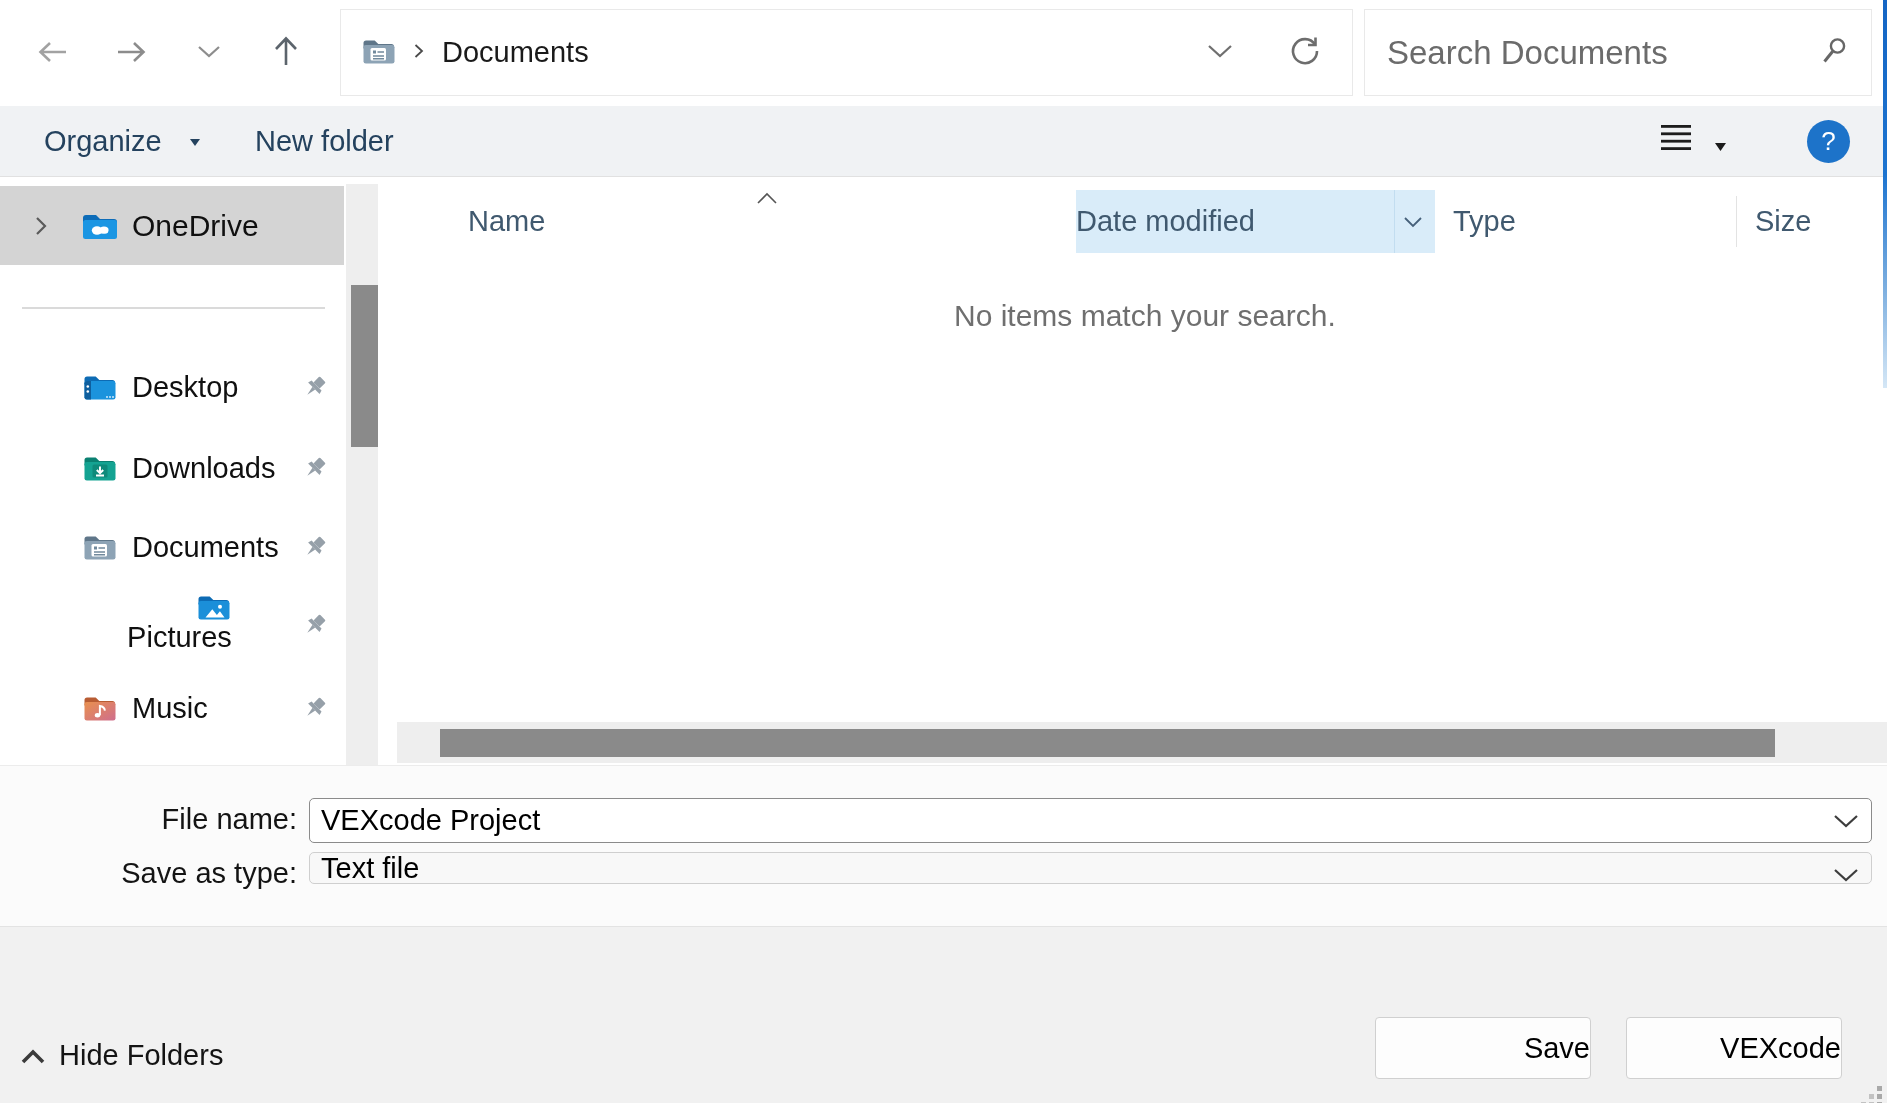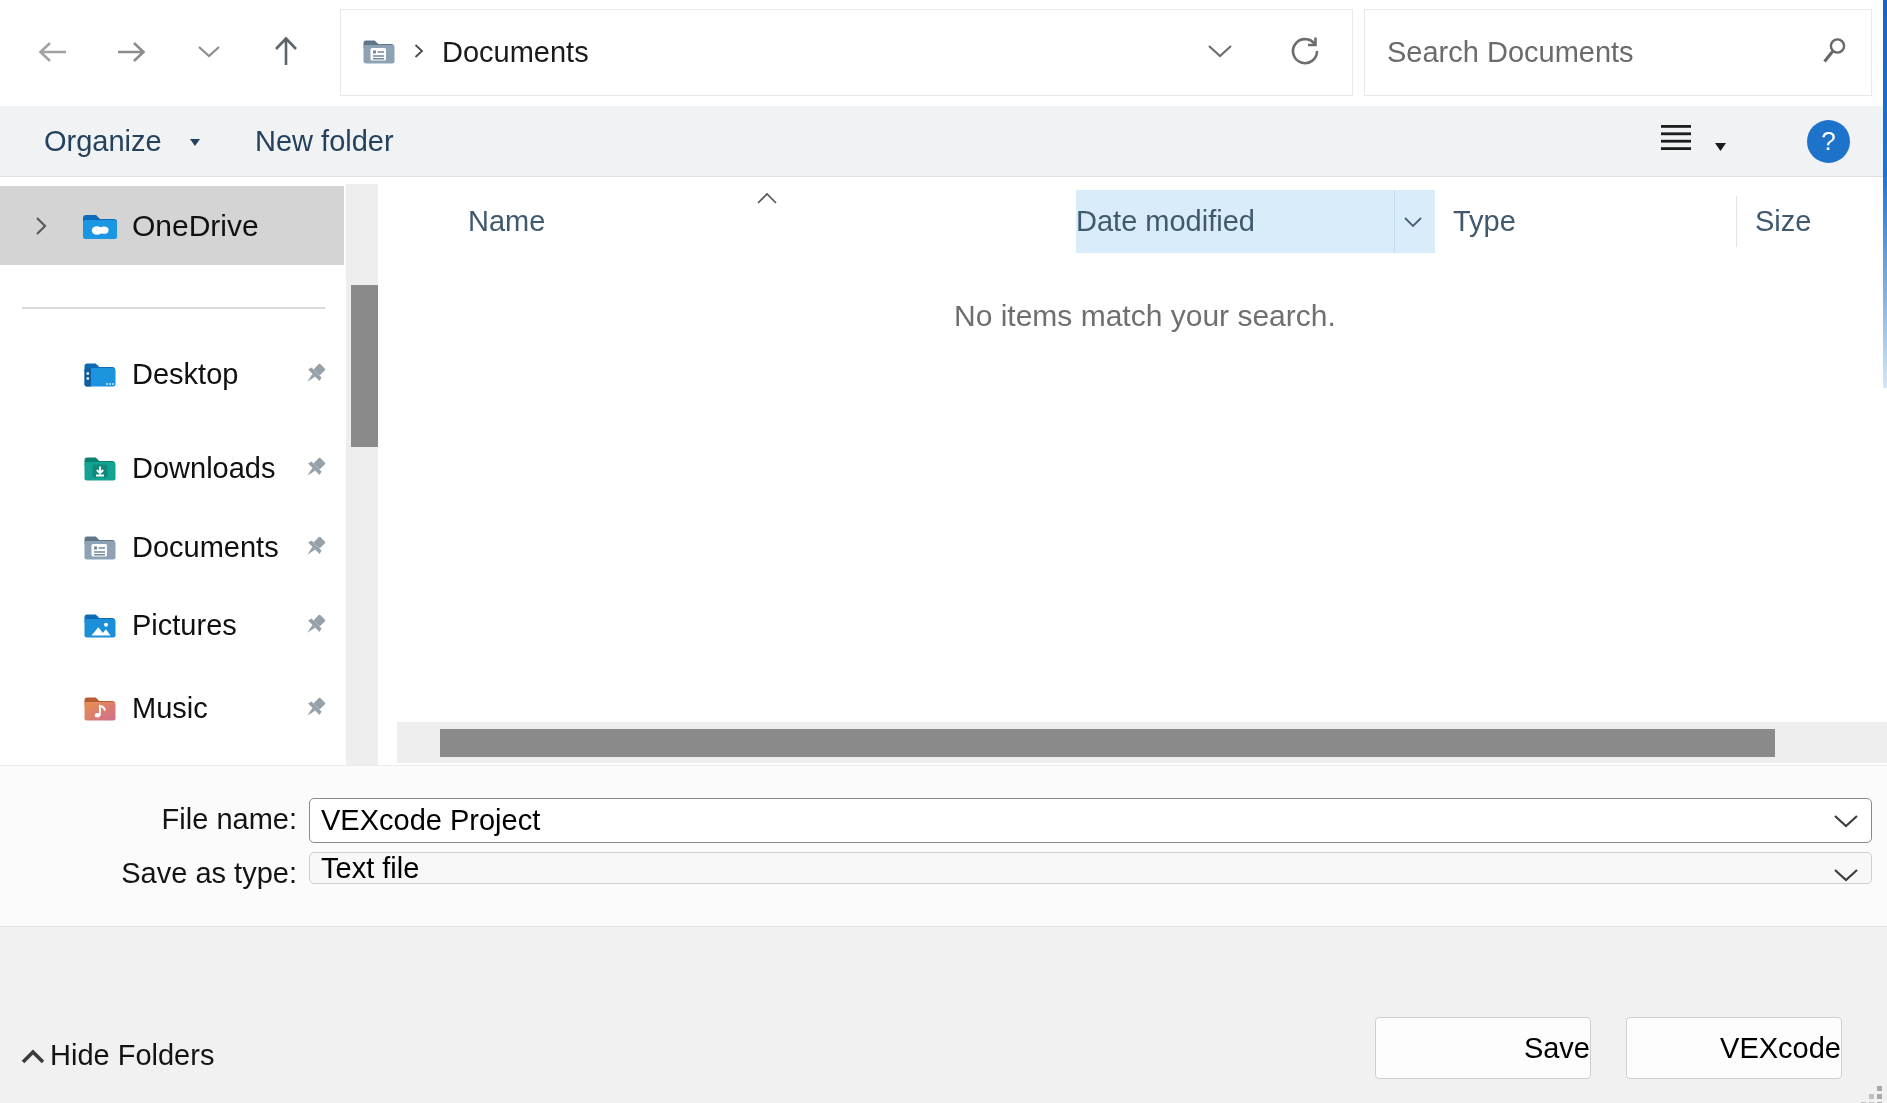--- a/index.html
+++ b/index.html
@@ -11,21 +11,21 @@
   .navbar{position:absolute;left:0;top:0;width:1887px;height:106px;background:#fff;}
   .nbtn{position:absolute;top:30px;width:46px;height:46px;display:flex;align-items:center;justify-content:center;background:none;border:none;}
   .nbtn.back{left:30px;} .nbtn.fwd{left:108px;} .nbtn.recents{left:190px;width:38px;} .nbtn.up{left:263px;}
   .addressbar{position:absolute;left:340px;top:9px;width:1013px;height:87px;background:#fff;border:1px solid #e9e9e9;display:flex;align-items:center;padding:0 24px 0 21px;gap:17px;}
   .crumb{font-size:29px;color:#1a1a1a;white-space:nowrap;}
   .addr-spacer{flex:1;}
   .iconbtn{background:none;border:none;display:flex;align-items:center;justify-content:center;}
   .addr-drop{width:46px;height:60px;}
   .addr-refresh{width:46px;height:60px;margin-left:22px;}
   .searchbox{position:absolute;left:1364px;top:9px;width:508px;height:87px;background:#fff;border:1px solid #e9e9e9;display:flex;align-items:center;padding:0 20px 0 22px;}
-  .searchbox input{flex:1;border:none;outline:none;background:transparent;font-size:29px;color:#3c3c3c;font-family:inherit;min-width:0;}
+  .searchbox input{flex:1;border:none;outline:none;background:transparent;font-size:33px;color:#3c3c3c;font-family:inherit;min-width:0;}
   .searchbox input::placeholder{color:#6b6b6b;opacity:1;}
 
   
   .toolbar{position:absolute;left:0;top:106px;width:1887px;height:71px;background:#f0f2f4;border-bottom:1px solid #e1e1e1;}
   .tbtn{position:absolute;top:0;height:100%;display:flex;align-items:center;gap:28px;background:none;border:none;font-size:29px;color:#24425e;font-family:inherit;}
   .tbtn.organize{left:44px;} .tbtn.newfolder{left:255px;} .tbtn.viewbtn{left:1660px;gap:23px;}
   .helpbtn{position:absolute;left:1807px;top:14px;width:43px;height:43px;border-radius:50%;background:#1d73c9;color:#fff;font-size:26px;display:flex;align-items:center;justify-content:center;border:none;font-family:inherit;}
 
   
   .onedrive-row{position:absolute;left:0;top:186px;width:344px;height:79px;background:#d4d4d4;display:flex;align-items:center;}
@@ -58,21 +58,21 @@
   .formsec{position:absolute;left:0;top:765px;width:1887px;height:161px;background:#fbfbfb;border-top:1px solid #ececec;}
   .flabel{position:absolute;left:0;width:297px;text-align:right;font-size:29px;color:#141414;}
   .flabel.fn{top:37px;} .flabel.st{top:91px;}
   .fninput{position:absolute;left:309px;top:32px;width:1563px;height:45px;border:1px solid #8b8b8b;border-radius:5px;background:#fff;font-size:29px;color:#000;font-family:inherit;padding:0 52px 0 11px;outline:none;}
   .typesel{position:absolute;left:309px;top:86px;width:1563px;height:32px;border:1px solid #cfcfcf;border-radius:5px;background:#f8f8f8;display:flex;align-items:center;padding-left:11px;font-size:29px;color:#000;}
   .fchev{position:absolute;left:1833px;display:flex;}
   .fchev.c1{top:48px;} .fchev.c2{top:102px;}
 
   
   .footer{position:absolute;left:0;top:926px;width:1887px;height:177px;background:#f1f1f1;border-top:1px solid #e3e3e3;}
-  .hidefolders{position:absolute;left:20px;top:112px;display:flex;align-items:center;gap:4px;background:none;border:none;font-size:29px;color:#141414;font-family:inherit;}
+  .hidefolders{position:absolute;left:20px;top:112px;display:flex;align-items:center;gap:13px;background:none;border:none;font-size:29px;color:#141414;font-family:inherit;}
   .btn{position:absolute;top:90px;height:62px;background:#fdfdfd;border:1px solid #d0d0d0;border-radius:4px;font-size:29px;color:#000;font-family:inherit;text-align:right;}
   .btn.save{left:1375px;width:216px;}
   .btn.cancel{left:1626px;width:216px;}
   .grip{position:absolute;left:1861px;top:159px;width:22px;height:22px;}
   .grip i{position:absolute;width:5px;height:5px;background:#c2c2c2;}
   .grip i.d{background:#a9a9a9;}
   .edge-accent{position:absolute;right:0;top:0;width:4px;height:388px;background:linear-gradient(180deg,#1465c4 0%,#1d74d0 45%,#7fb0e0 75%,#d5e7f6 100%);}
 </style>
 </head>
 <body>
@@ -180,21 +180,21 @@
             <ellipse cx="16" cy="19.5" rx="5.2" ry="4.2"></ellipse>
             <ellipse cx="23" cy="19" rx="4.6" ry="3.5"></ellipse>
             <rect x="12.5" y="18.6" width="14.5" height="3.8" rx="1.9"></rect>
           </g>
       </svg>
     </span>
     <span class="slabel">OneDrive</span>
   </div>
   <div class="side-divider"></div>
 
-  <div class="side-item" style="top:342px;">
+  <div class="side-item" style="top:355px;">
     <span class="ficon">
       <svg width="34" height="28" viewBox="0 0 34 28">
         <path d="M1.5 6 q0-2.6 2.6-2.6 h8.6 l3.6 3.6 h13.1 q2.6 0 2.6 2.6 v2 H1.5 z" fill="#0d6bb4"></path>
         <rect x="1.5" y="8" width="31" height="18.5" rx="2.3" fill="#1b93dd"></rect>
         <path d="M1.5 10.3 q0-2.3 2.3-2.3 h4.2 v18.5 H3.8 q-2.3 0-2.3-2.3 z" fill="#0f5f9e"></path>
         <circle cx="4.8" cy="13.5" r="1.3" fill="#fff"></circle>
           <circle cx="4.8" cy="18.5" r="1.3" fill="#fff"></circle>
         <circle cx="24" cy="24" r="1" fill="#cfe9fb"></circle>
           <circle cx="27" cy="24" r="1" fill="#cfe9fb"></circle>
           <circle cx="30" cy="24" r="1" fill="#cfe9fb"></circle>
@@ -242,21 +242,21 @@
     <span class="slabel">Documents</span>
     <span class="pin">
         <svg width="26" height="26" viewBox="0 0 24 24" fill="#96a0a9">
           <rect x="8" y="2" width="8" height="8" rx="1"></rect>
           <path d="M5.5 10 h13 l1 3.5 h-15 z"></path>
           <path d="M12 22 l-1.8-8.5 h3.6 z"></path>
         </svg>
       </span>
   </div>
 
-  <div class="side-item" style="top:593px;">
+  <div class="side-item" style="top:593px;flex-direction:column;">
     <span class="ficon">
       <svg width="34" height="28" viewBox="0 0 34 28">
         <path d="M1.5 6 q0-2.6 2.6-2.6 h8.6 l3.6 3.6 h13.1 q2.6 0 2.6 2.6 v2 H1.5 z" fill="#0d6bb4"></path>
         <rect x="1.5" y="8" width="31" height="18.5" rx="2.3" fill="#1b8fd9"></rect>
         <circle cx="23" cy="13.8" r="2" fill="#fff"></circle>
         <path d="M8.5 24.5 l6.8-8.2 4.6 5.6 3-3.6 4.6 6.2 z" fill="#fff"></path>
       </svg>
     </span>
     <span class="slabel">Pictures</span>
     <span class="pin">

